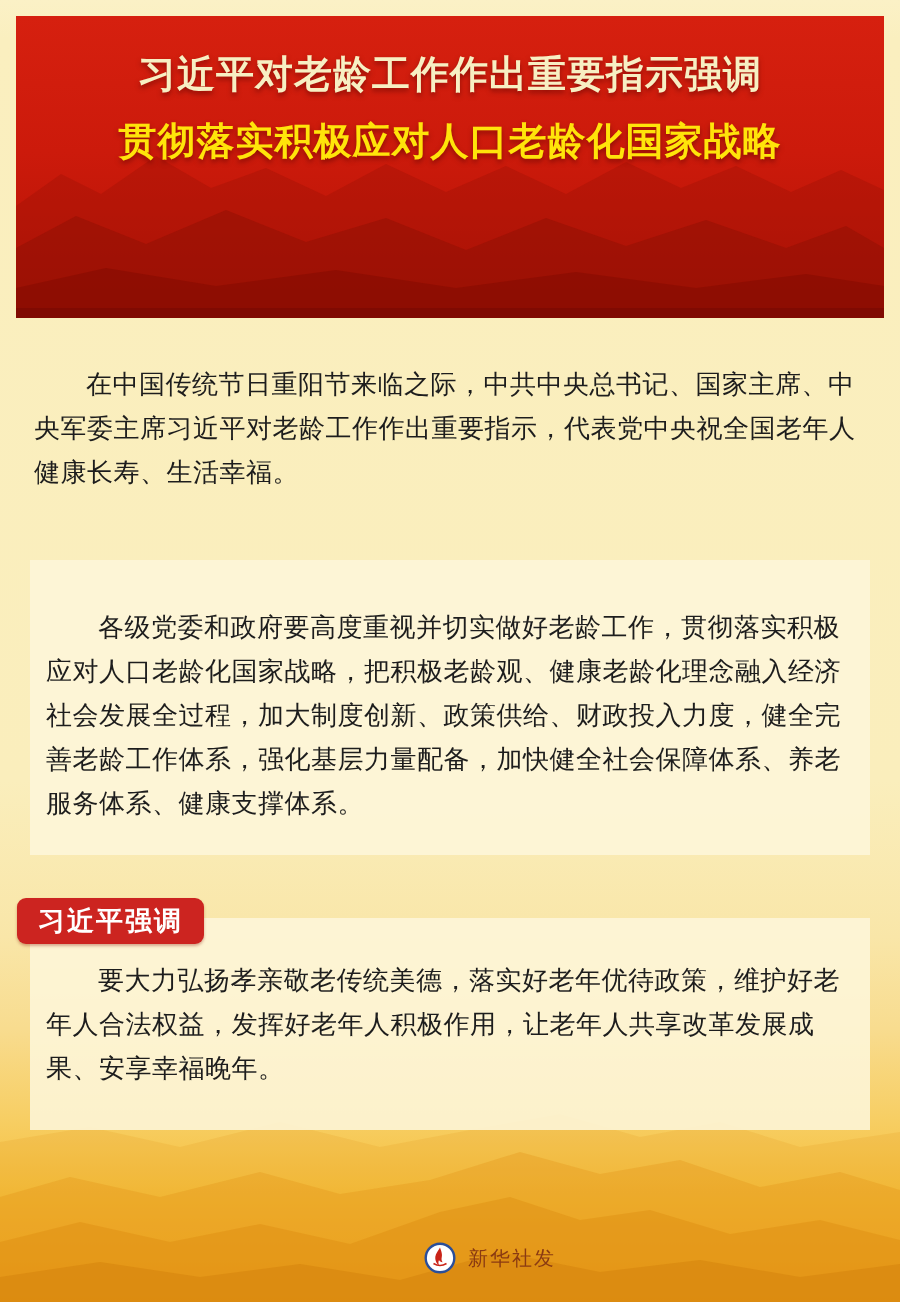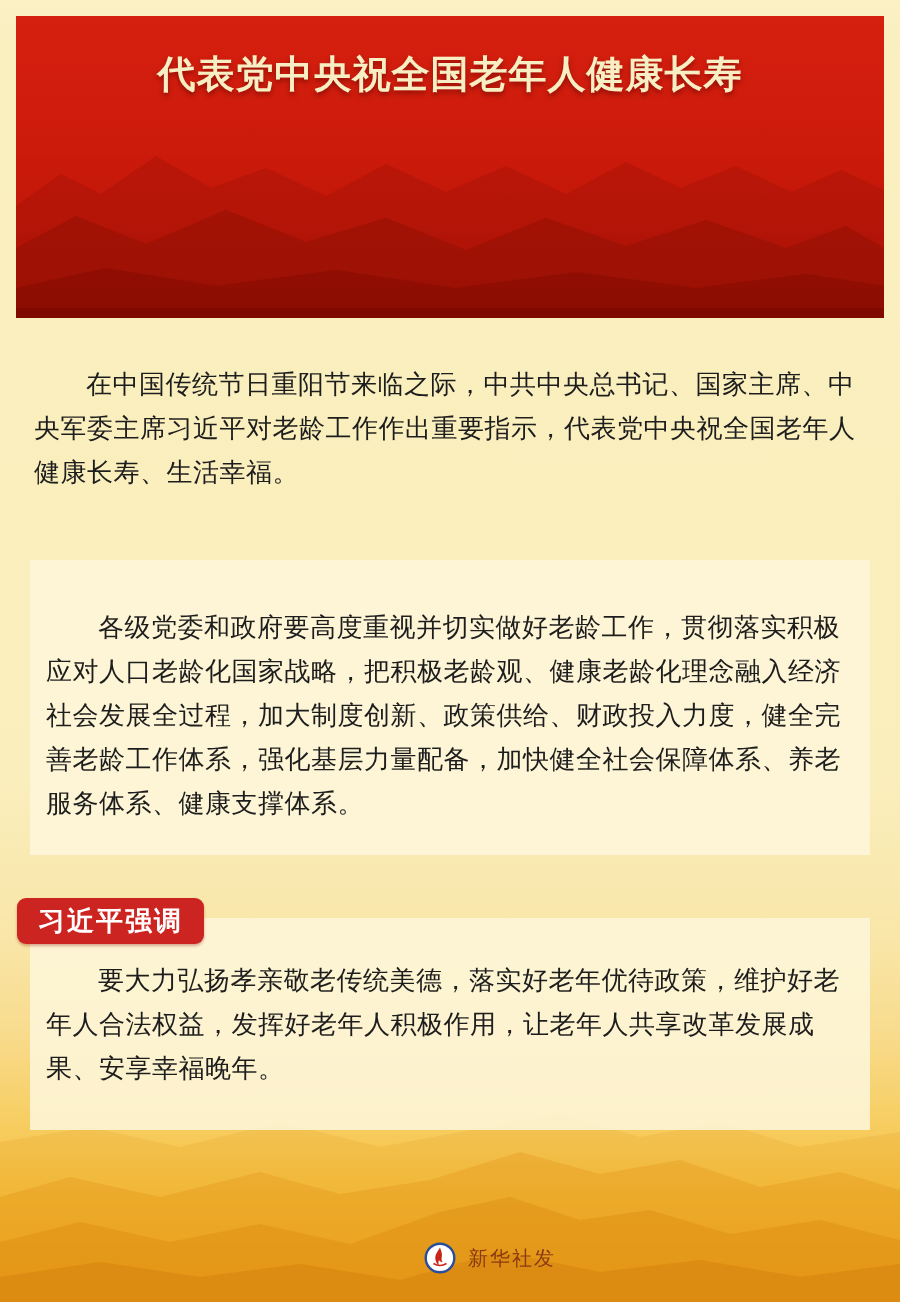--- a/index.html
+++ b/index.html
@@ -133,21 +133,22 @@
 <div class="page">
 
   <div class="banner">
     <svg class="banner-mountains" viewBox="0 0 868 302" preserveAspectRatio="none" aria-hidden="true">
       <path d="M0 190 L45 158 L85 178 L140 140 L195 172 L250 152 L310 180 L370 148 L430 176 L490 150 L550 178 L610 146 L665 172 L720 150 L775 176 L825 154 L868 174 L868 302 L0 302 Z" fill="#9b1206" opacity="0.35"></path>
       <path d="M0 232 L60 200 L130 228 L210 194 L290 226 L370 202 L450 234 L530 202 L610 230 L690 204 L770 232 L830 210 L868 232 L868 302 L0 302 Z" fill="#8f0f04" opacity="0.5"></path>
       <path d="M0 272 L90 252 L200 270 L320 254 L440 272 L560 256 L680 272 L790 258 L868 270 L868 302 L0 302 Z" fill="#860b02" opacity="0.6"></path>
       <rect y="292" width="868" height="10" fill="#7d0a02" opacity="0.8"></rect>
     </svg>
     <div class="banner-lines">
-      <div class="banner-line first">代表党中央祝全国老年人健康长寿</div>
+      <div class="banner-line first">习近平对老龄工作作出重要指示强调</div>
+      <div class="banner-line">贯彻落实积极应对人口老龄化国家战略</div>
     </div>
   </div>
 
   <p class="intro">在中国传统节日重阳节来临之际，中共中央总书记、国家主席、中央军委主席习近平对老龄工作作出重要指示，代表党中央祝全国老年人健康长寿、生活幸福。</p>
 
   <div class="quote-box box-1">各级党委和政府要高度重视并切实做好老龄工作，贯彻落实积极应对人口老龄化国家战略，把积极老龄观、健康老龄化理念融入经济社会发展全过程，加大制度创新、政策供给、财政投入力度，健全完善老龄工作体系，强化基层力量配备，加快健全社会保障体系、养老服务体系、健康支撑体系。</div>
 
   <div class="quote-label label-2">习近平强调</div>
   <div class="quote-box box-2">要大力弘扬孝亲敬老传统美德，落实好老年优待政策，维护好老年人合法权益，发挥好老年人积极作用，让老年人共享改革发展成果、安享幸福晚年。</div>
 

